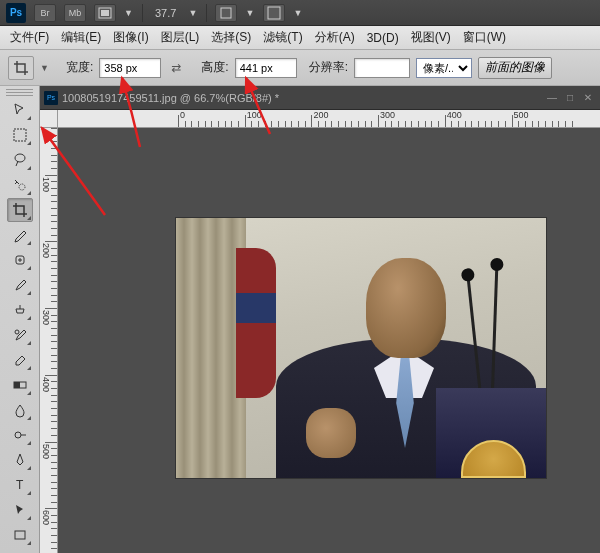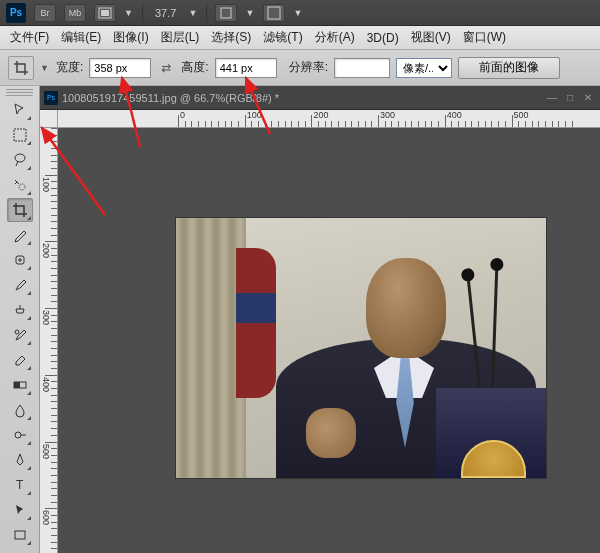--- a/index.html
+++ b/index.html
@@ -10,25 +10,25 @@
 .tb-btn { width: 22px; height: 18px; background: #5a5a5a; border: 1px solid #3a3a3a; color: #ccc; font-size: 9px; display: flex; align-items: center; justify-content: center; border-radius: 2px; }
 .tb-sep { width: 1px; height: 18px; background: #333; }
 .zoom-text { color: #ccc; font-size: 11px; padding: 0 4px; }
 .dd-arrow { width: 10px; color: #ccc; font-size: 9px; }
 
 .menu-bar { height: 24px; background: linear-gradient(#e8e8e8, #d8d8d8); display: flex; align-items: center; padding: 0 4px; border-bottom: 1px solid #aaa; }
 .menu-item { padding: 2px 6px; font-size: 12px; color: #222; cursor: default; }
 
 .options-bar { height: 36px; background: linear-gradient(#d4d4d4, #c6c6c6); display: flex; align-items: center; padding: 0 8px; gap: 6px; border-bottom: 1px solid #aaa; }
 .opt-icon { width: 26px; height: 24px; background: #d0d0d0; border: 1px solid #999; display: flex; align-items: center; justify-content: center; border-radius: 2px; }
-.opt-label { font-size: 12px; color: #222; }
+.opt-label { font-size: 12px; color: #222; margin-left: 10px; }
 .opt-input { width: 62px; height: 20px; border: 1px solid #8a8a8a; background: #fff; font-size: 11px; padding: 0 4px; box-shadow: inset 1px 1px 2px rgba(0,0,0,0.15); }
 .opt-select { width: 56px; height: 20px; border: 1px solid #7a8aa8; background: #fff; font-size: 11px; padding: 0 2px; }
 .swap-btn { width: 18px; height: 18px; color: #555; display: flex; align-items: center; justify-content: center; font-size: 12px; }
-.opt-btn { height: 22px; background: linear-gradient(#e8e8e8,#cacaca); border: 1px solid #888; font-size: 12px; padding: 0 20px; border-radius: 2px; }
+.opt-btn { height: 22px; background: linear-gradient(#e8e8e8,#cacaca); border: 1px solid #888; font-size: 12px; padding: 0 6px; border-radius: 2px; font-style: italic; }
 
 .work-area { position: absolute; top: 86px; left: 0; right: 0; bottom: 0; display: flex; }
 
 .tools-panel { width: 40px; background: linear-gradient(#d6d6d6,#c8c8c8); border-right: 1px solid #999; padding: 2px 0; }
 .tool-grip { height: 8px; background: repeating-linear-gradient(0deg,#999,#999 1px,transparent 1px,transparent 3px); margin: 0 6px 2px; }
 .tool { width: 26px; height: 24px; margin: 1px auto; display: flex; align-items: center; justify-content: center; color: #333; position: relative; border: 1px solid transparent; border-radius: 2px; }
 .tool.active { background: #b0b0b0; border: 1px solid #888; box-shadow: inset 1px 1px 2px rgba(0,0,0,0.2); }
 .tool-tri { position: absolute; right: 1px; bottom: 1px; width: 0; height: 0; border-left: 4px solid transparent; border-bottom: 4px solid #555; }
 
 .canvas-area { flex: 1; background: #505050; position: relative; }

